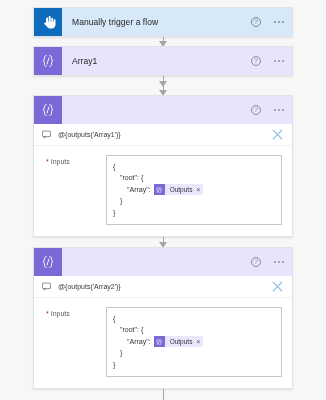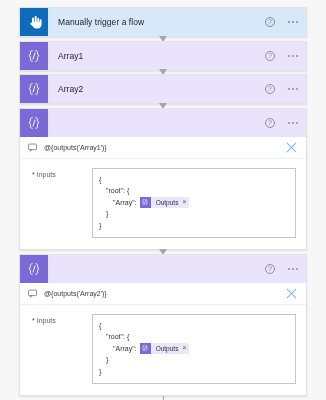--- a/index.html
+++ b/index.html
@@ -18,21 +18,21 @@
     height: 400px;
     position: relative;
     display: flex;
     flex-direction: column;
     align-items: center;
     padding-top: 7px;
   }
 
   
   .card {
-    width: 288px;
+    width: 260px;
     position: relative;
     border: 1px solid #e3e3e3;
     background: #f97316;
     box-shadow: 0 0.6px 1.8px rgba(0,0,0,0.10);
   }
 
   .card-header {
     height: 28px;
     display: flex;
     align-items: center;
@@ -239,40 +239,20 @@
             <i></i>
             <i></i>
             <i></i>
           </div>
       </div>
     </div>
   </div>
 
   <div class="connector arrow" style="height:21px;"></div>
 
-  <div class="card">
-    <div class="card-header compose">
-      <div class="icon-tile purple">
-        <svg width="16" height="16" viewBox="0 0 18 18">
-          <path d="M7 3c-1.4 0-2 .7-2 2v1.6c0 .9-.4 1.4-1.2 1.4v1.2c.8 0 1.2.5 1.2 1.4V13c0 1.3.6 2 2 2" stroke="#ffffff" stroke-width="1.05" fill="none" stroke-linecap="round"></path>
-          <path d="M11 3c1.4 0 2 .7 2 2v1.6c0 .9.4 1.4 1.2 1.4v1.2c-.8 0-1.2.5-1.2 1.4V13c0 1.3-.6 2-2 2" stroke="#ffffff" stroke-width="1.05" fill="none" stroke-linecap="round"></path>
-          <path d="M10.1 5.6 7.9 12.4" stroke="#ffffff" stroke-width="1.05" stroke-linecap="round"></path>
-        </svg>
-      </div>
-      <div class="card-title">Array2</div>
-      <div class="header-actions">
-        <div class="help-icon">?</div>
-        <div class="ellipsis-icon">
-            <i></i>
-            <i></i>
-            <i></i>
-          </div>
-      </div>
-    </div>
-  </div>
 
   <div class="connector arrow" style="height:21px;"></div>
 
   <div class="card">
     <div class="card-header compose">
       <div class="icon-tile purple">
         <svg width="16" height="16" viewBox="0 0 18 18">
           <path d="M7 3c-1.4 0-2 .7-2 2v1.6c0 .9-.4 1.4-1.2 1.4v1.2c.8 0 1.2.5 1.2 1.4V13c0 1.3.6 2 2 2" stroke="#ffffff" stroke-width="1.05" fill="none" stroke-linecap="round"></path>
           <path d="M11 3c1.4 0 2 .7 2 2v1.6c0 .9.4 1.4 1.2 1.4v1.2c-.8 0-1.2.5-1.2 1.4V13c0 1.3-.6 2-2 2" stroke="#ffffff" stroke-width="1.05" fill="none" stroke-linecap="round"></path>
           <path d="M10.1 5.6 7.9 12.4" stroke="#ffffff" stroke-width="1.05" stroke-linecap="round"></path>

